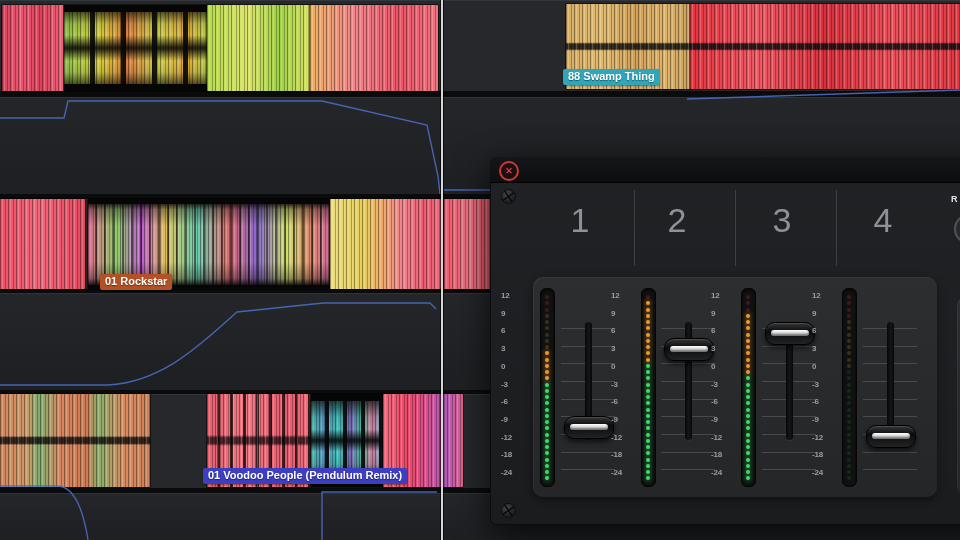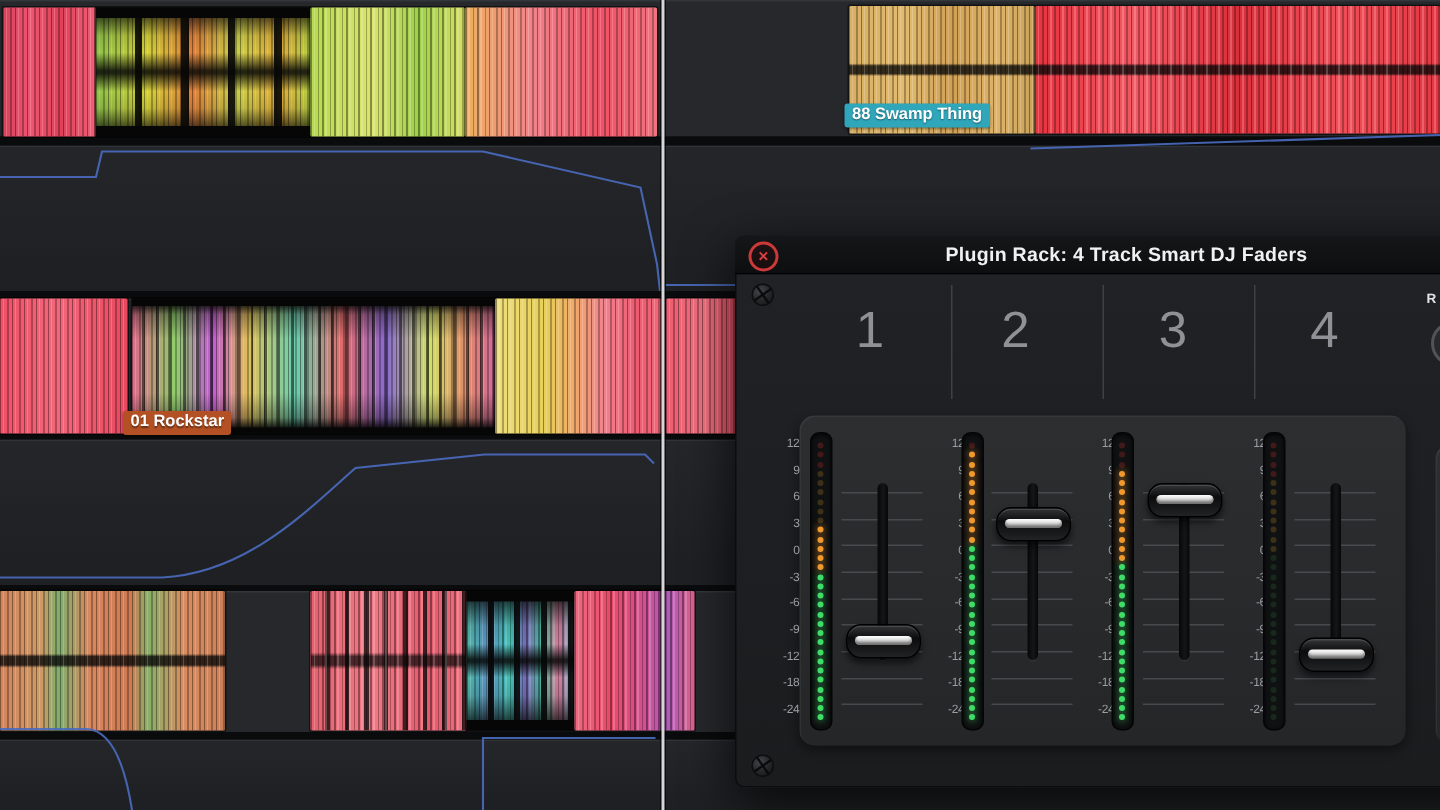--- a/index.html
+++ b/index.html
@@ -59,22 +59,22 @@
       font-size:34px;line-height:34px;font-weight:400;}
   #partial-r{position:absolute;left:461px;top:37px;color:#e2e2e3;font-size:9px;font-weight:700;}
   #partial-knob{position:absolute;left:464px;top:57px;width:26px;height:26px;border-radius:50%;
       border:2px solid #515356;background:#28292b;}
   #fader-panel{position:absolute;left:43px;top:120px;width:404px;height:220px;border-radius:10px;
       background:linear-gradient(180deg,#2c2e30 0%,#242628 100%);
       box-shadow:inset 1px 1px 0 rgba(255,255,255,.05), 0 3px 8px rgba(0,0,0,.45);}
   #right-sliver{position:absolute;left:467px;top:139px;width:60px;height:200px;border-radius:10px;
       background:linear-gradient(180deg,#2c2e30,#242628);box-shadow:inset 1px 1px 0 rgba(255,255,255,.05);}
 
-  .scale-label{position:absolute;width:32px;text-align:right;color:#9b9ea1;font-size:8px;
-      line-height:10px;letter-spacing:-.2px;}
+  .scale-label{position:absolute;width:32px;color:#9b9ea1;font-size:8px;
+      line-height:10px;letter-spacing:-.2px;font-weight:bold;}
   .led-housing{position:absolute;width:13px;border-radius:6px;background:#101112;
       border:1px solid #050506;box-shadow:inset 0 1px 3px rgba(0,0,0,.8);}
   .led{position:absolute;width:4px;height:4px;border-radius:50%;}
   .tick{position:absolute;height:1px;background:#53565a;opacity:.75;}
   .fader-track{position:absolute;width:7px;border-radius:3.5px;
       background:linear-gradient(90deg,#070708,#151617 55%,#070708);
       box-shadow:0 1px 0 rgba(255,255,255,.05);}
   .fader-handle{position:absolute;width:48px;height:21px;border-radius:10px;cursor:pointer;
       background:linear-gradient(180deg,#343638 0%,#0c0c0d 40%,#161718 70%,#222324 100%);
       border:1px solid #000;box-shadow:0 3px 5px rgba(0,0,0,.6), inset 0 1px 0 rgba(255,255,255,.12);}
@@ -163,27 +163,27 @@
   <svg id="automation" width="960" height="540" viewBox="0 0 960 540">
     <path d="M0,118 H64 L68,101 H322 L427,125 L438,176 L440,194"></path>
     <path d="M444,190 H492"></path>
     <path d="M687,99 L960,90"></path>
     <path d="M0,385 H108 C165,382 205,340 237,312 L323,303 H430 L436,309"></path>
     <path d="M0,486 H58 C74,487 83,508 88,540"></path>
     <path d="M322,540 V492 H437"></path>
   </svg>
 
   <div class="clip-label" style="left: 563px; top: 69px; background: rgb(47, 166, 186);">88 Swamp Thing</div>
-  <div class="clip-label" style="left: 82px; top: 274px; background: rgb(179, 81, 36);">01 Rockstar</div>
+  <div class="clip-label" style="left: 100px; top: 274px; background: rgb(179, 81, 36);">01 Rockstar</div>
+  <div class="clip-label" style="left: 203px; top: 468px; background: rgb(61, 62, 192);">01 Voodoo People (Pendulum Remix)</div>
 
   <div id="playhead" style="left:441px"></div>
 
   <div id="plugin-window">
     <div id="title-bar">
-      <span id="window-title">Plugin Rack: 4 Track Smart DJ Faders</span>
       <div id="close-btn">✕</div>
     </div>
     <div class="screw" style="left:11px;top:32px"></div>
     <div class="screw" style="left:11px;top:346px"></div>
     <div id="partial-r">R</div>
     <div id="partial-knob"></div>
     <div id="fader-panel"></div>
     <div id="right-sliver"></div>
     <div id="fader-board" style="position:absolute;inset:0">
         <div class="ch-divider" style="left: 144px;"></div>

